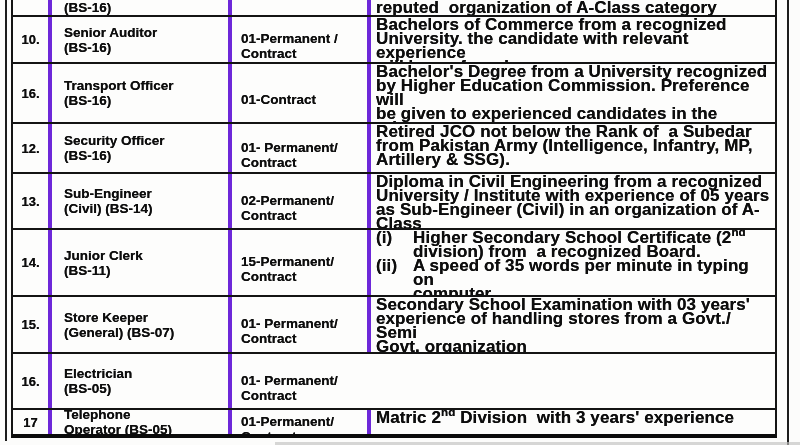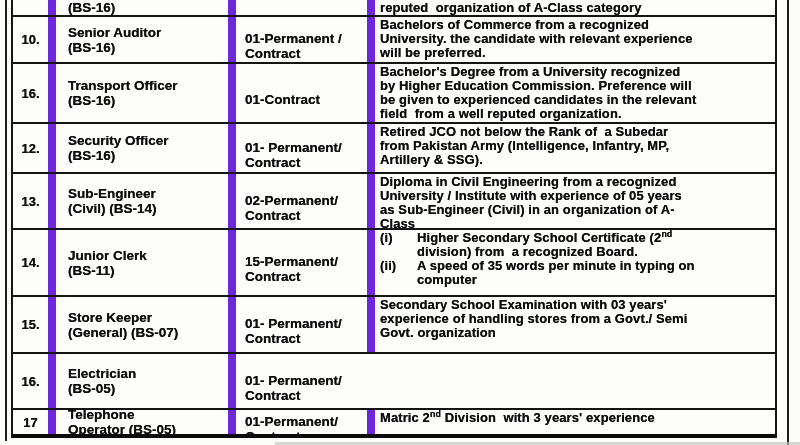--- a/index.html
+++ b/index.html
@@ -44,38 +44,38 @@
     overflow:hidden;
   }
   .row.partial{border-top:none;}
   .cell{
     box-sizing:border-box;
     overflow:hidden;
     color:#0d0d0d;
     font-weight:700;
     text-shadow:0 0 .5px rgba(0,0,0,.85);
   }
-  .cell + .cell{border-left:8px solid #6d28d9;}
+  .cell + .cell{border-left:4px solid #6d28d9;}
   .sno{
     font-size:13px;
     display:flex;align-items:center;justify-content:center;
     padding:0 2px;
   }
   .pos{
     font-size:13.5px;line-height:15px;
     display:flex;flex-direction:column;justify-content:center;
     padding:1px 4px 1px 12px;
   }
   .vac{
     font-size:13.5px;line-height:15px;
     display:flex;flex-direction:column;justify-content:center;
     padding:14px 2px 1px 9px;
   }
   .qual{
-    font-size:13px;line-height:13.9px;
+    font-size:17px;line-height:13.9px;
     padding:1px 4px 0 5px;
     letter-spacing:.1px;
   }
   .qlist{display:grid;grid-template-columns:37px 1fr;}
   .qlist .marker{}
   sup{font-size:.68em;line-height:0;vertical-align:super;}
 </style>
 </head>
 <body>
 

